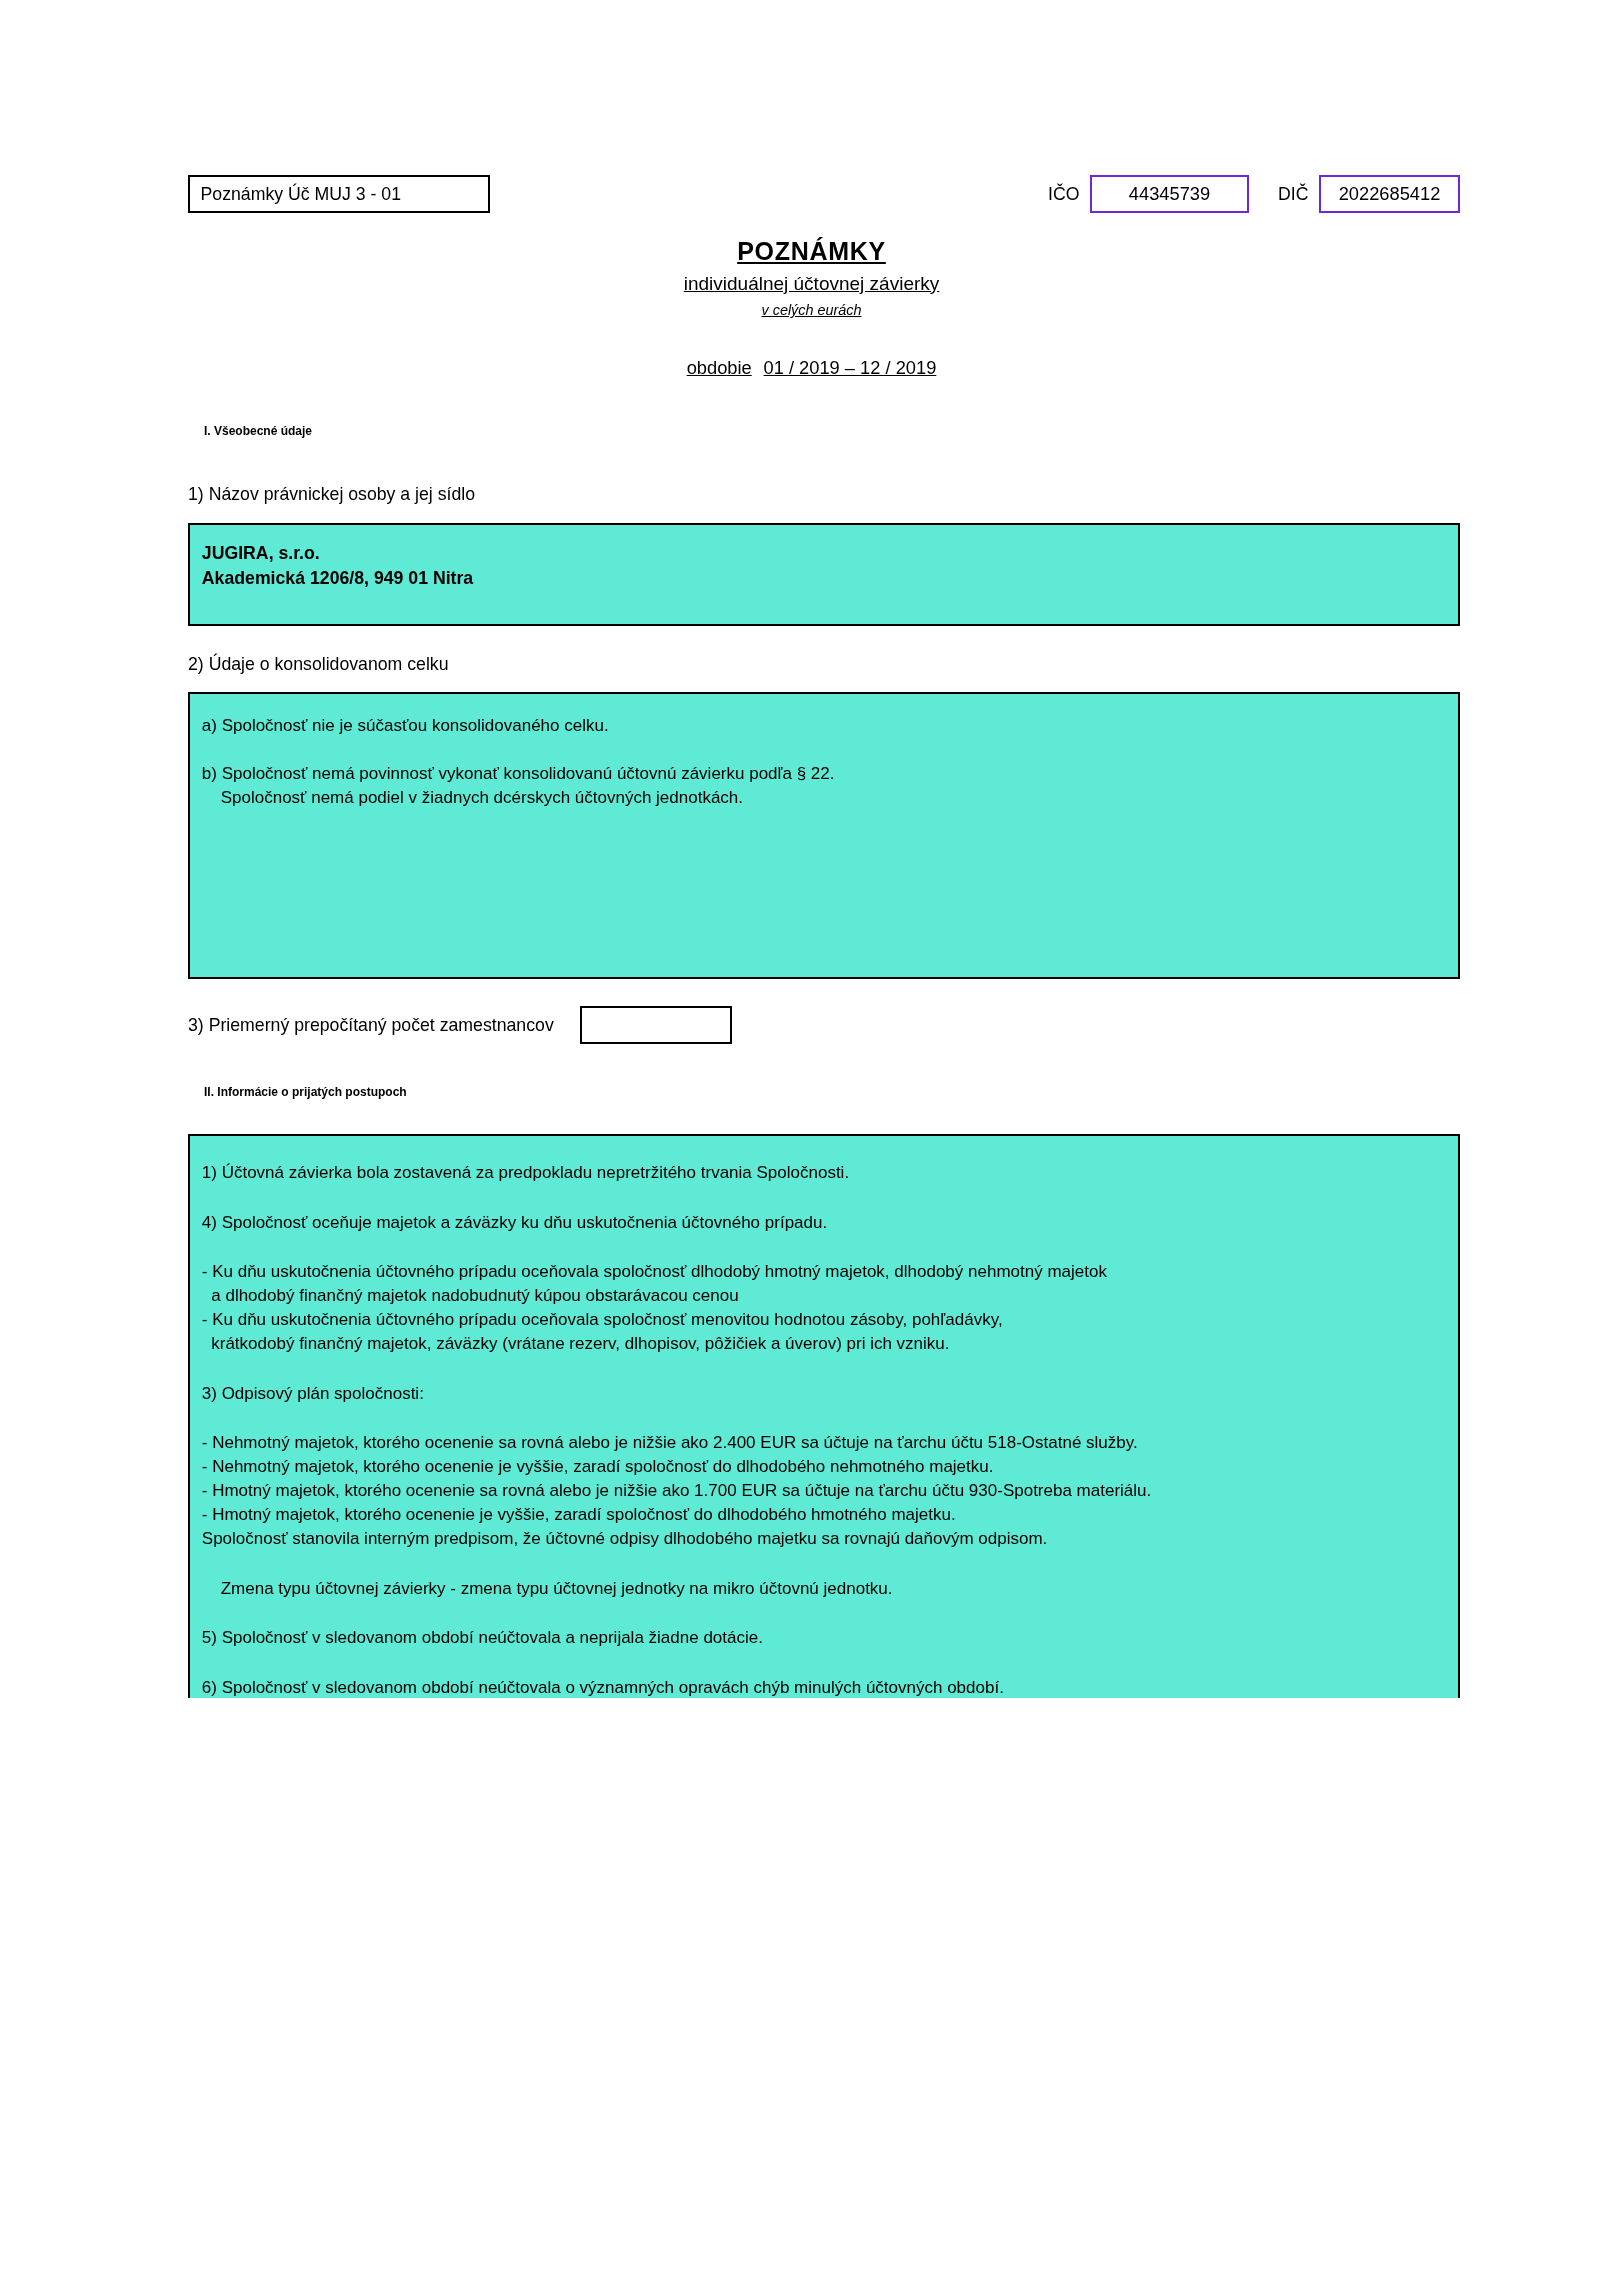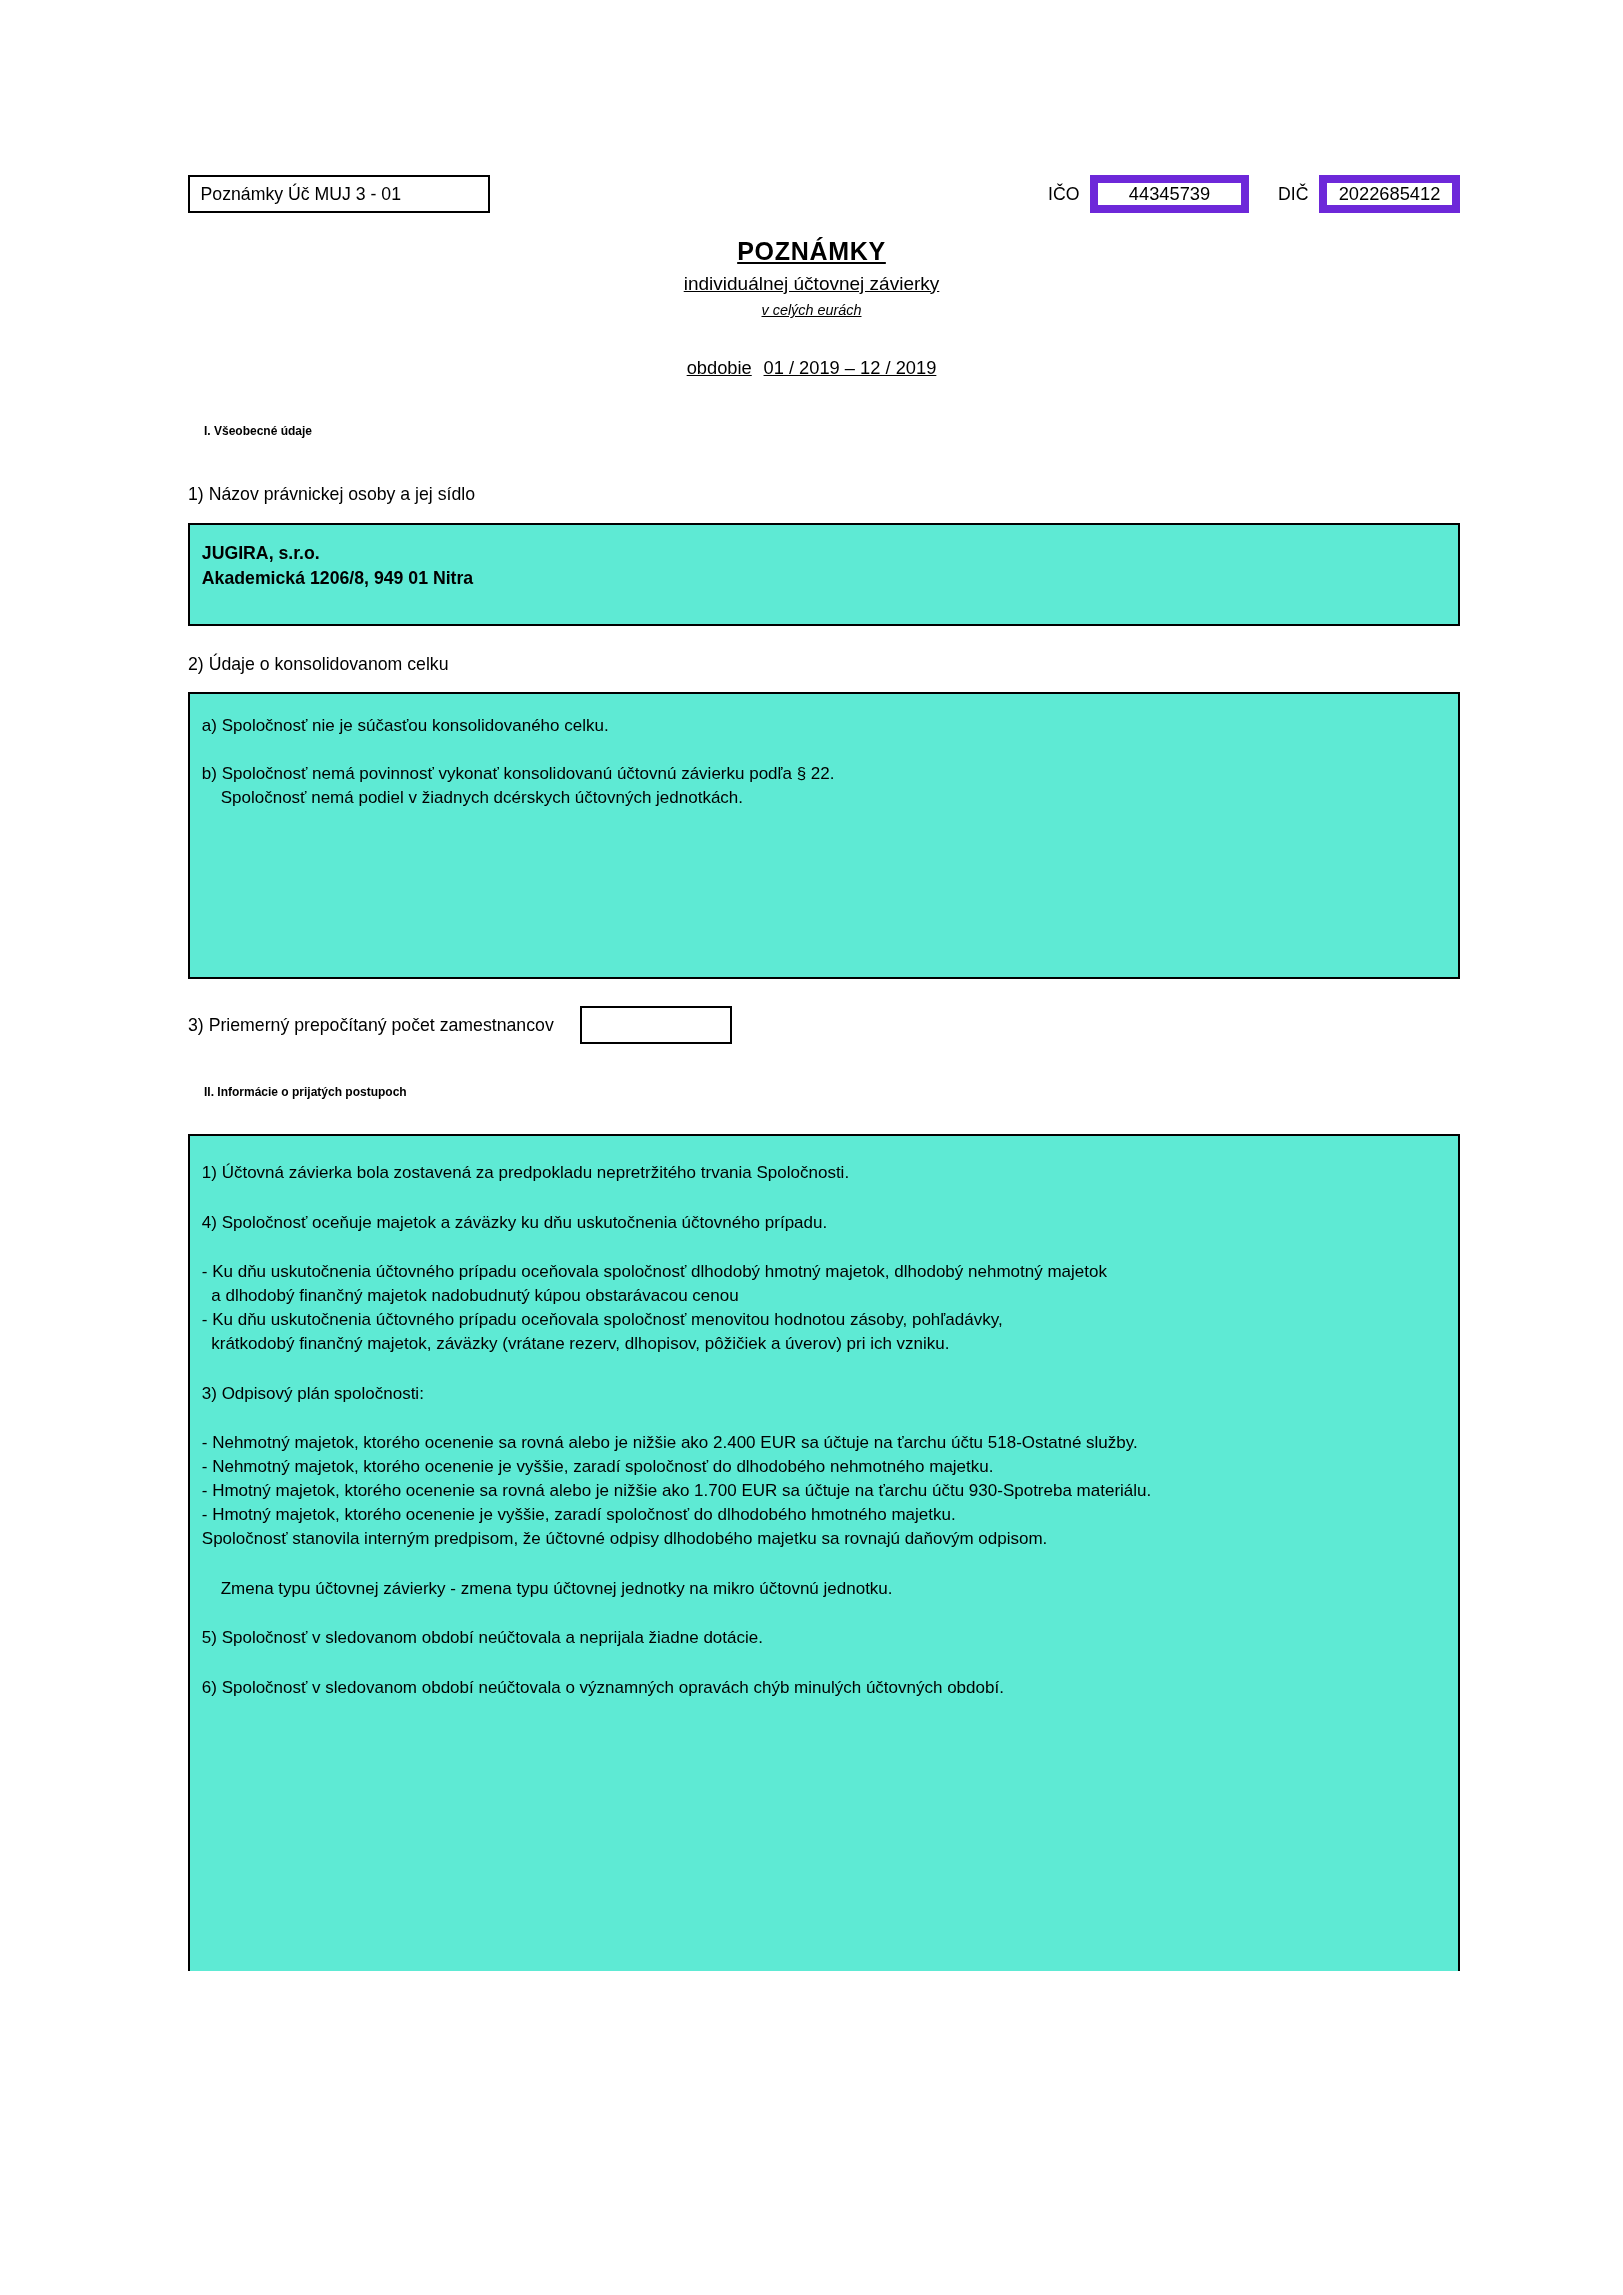--- a/index.html
+++ b/index.html
@@ -1,20 +1,20 @@
 <!DOCTYPE html>
 <html style="font-size:10.5px"><head>
 <meta charset="utf-8">
 <style>
   * { margin: 0; padding: 0; box-sizing: border-box; }
   html, body { background: #ffffff; }
   .page {
     position: relative;
     width: 1623px;
-    height: 1971px;
+    height: 1698px;
     background: #ffffff;
     color: #000000;
     font-family: "Liberation Sans", "DejaVu Sans", sans-serif;
     overflow: hidden;
   }
 
   
   .header-row {
     position: absolute;
     top: 175px; left: 188px; width: 1272px;
@@ -24,21 +24,21 @@
     border: 2px solid #000;
     width: 302px; height: 38px;
     display: flex; align-items: center;
     padding-left: 10.5px;
     font-size: 17.7px;
   }
   .id-group { display: flex; align-items: center; }
   .id-label { font-size: 17.7px; margin-right: 10.5px; }
   .id-label.dic { margin-left: 29px; }
   .id-box {
-    border: 8px solid #6d28d9; height: 38px;
+    border: 2px solid #6d28d9; height: 38px;
     display: flex; align-items: center; justify-content: center;
     font-size: 18.3px;
   }
   .id-box.ico { width: 159px; }
   .id-box.dic { width: 141px; }
 
   
   .title-block {
     position: absolute; top: 237px; left: 0; width: 1623px;
     text-align: center;

